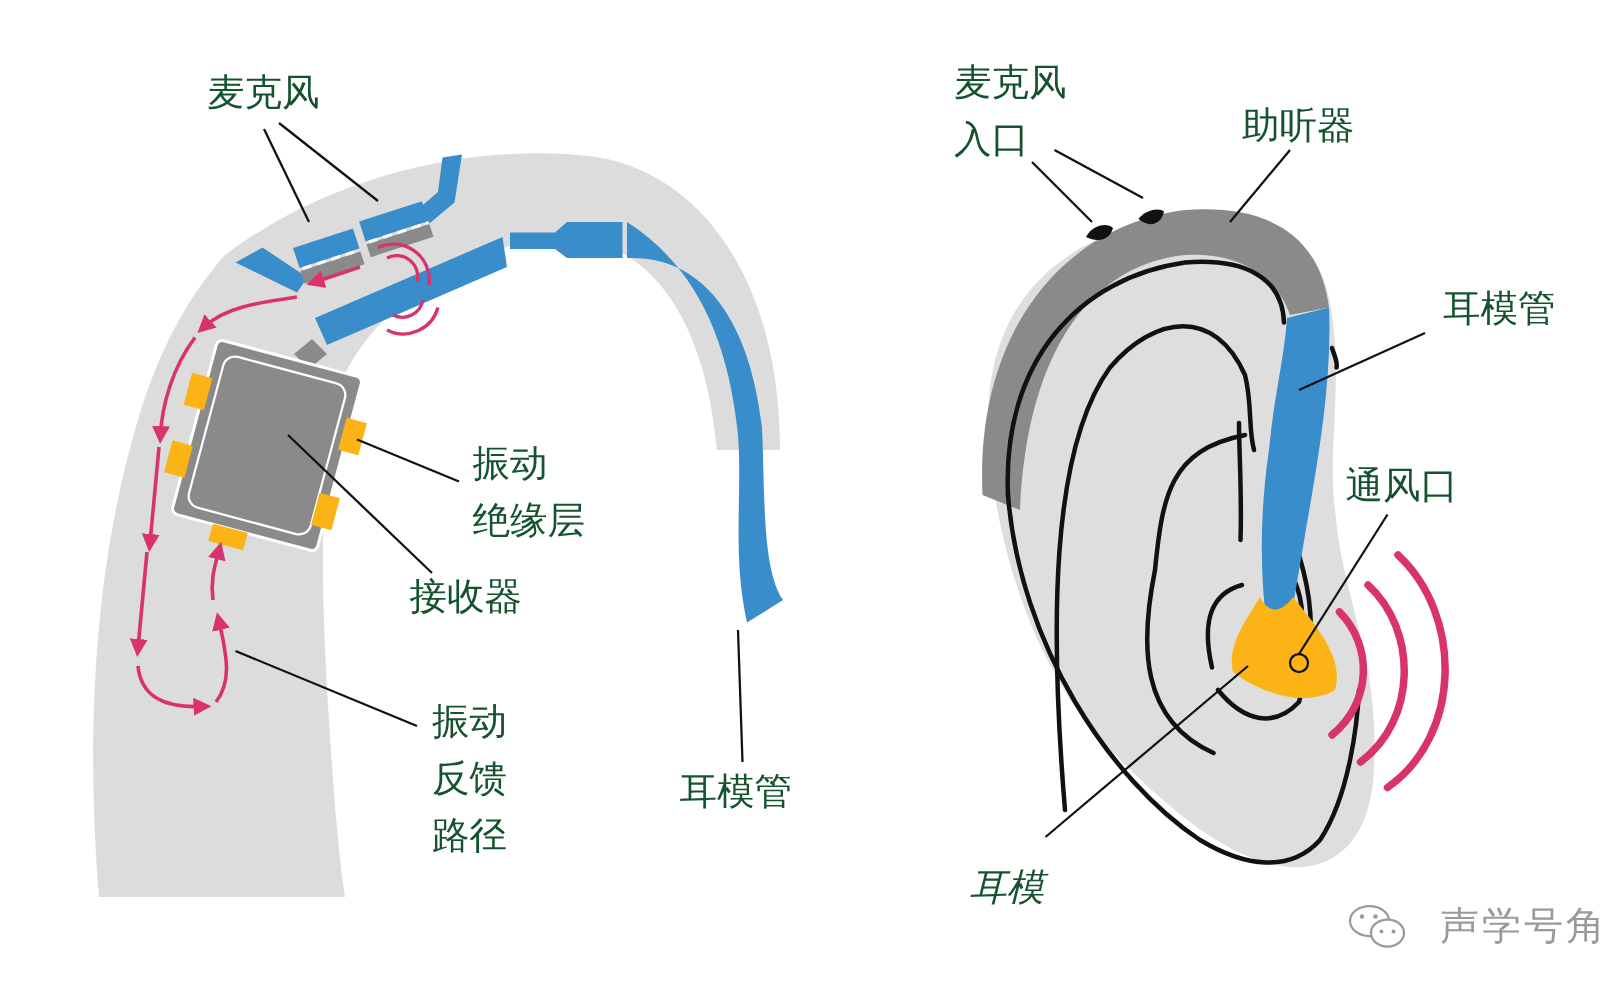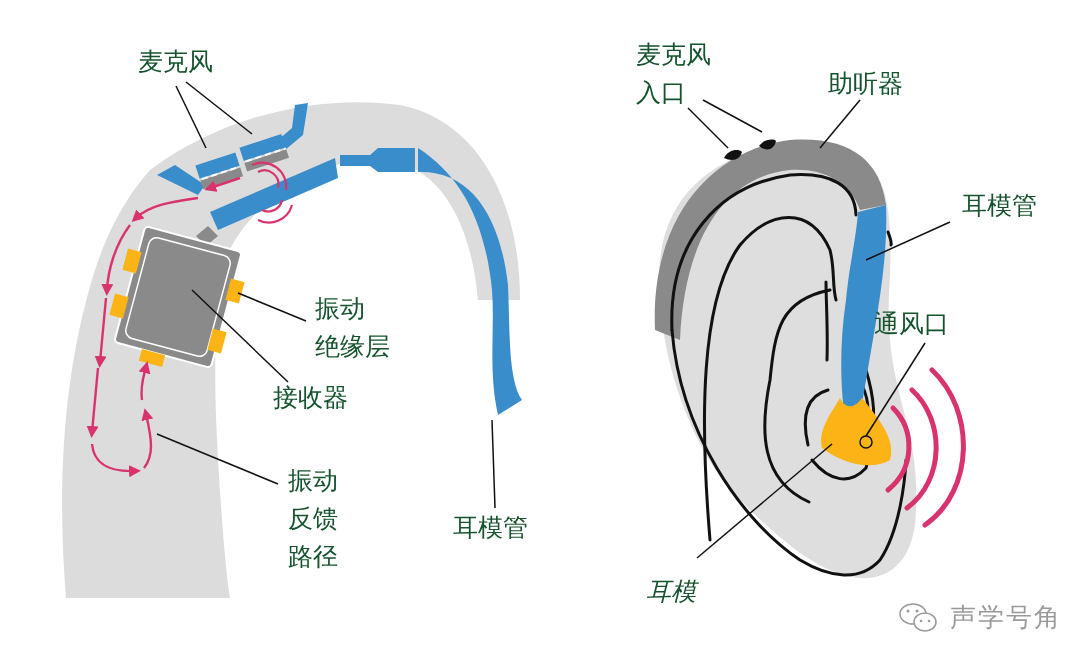--- a/index.html
+++ b/index.html
@@ -2,21 +2,21 @@
 <html><head>
 <meta charset="utf-8">
 <style>
   html, body { margin: 0; padding: 0; background: #ffffff; }
   body { width: 1080px; height: 666px; position: relative; overflow: hidden;
          font-family: "DejaVu Serif", "Liberation Serif", serif; }
   svg.diagram { position: absolute; left: 0; top: 0; }
   .lbl { position: absolute; font-size: 25px; color: #14532d; line-height: 32px; white-space: nowrap; }
   .lbl.multi { line-height: 38px; }
   .lbl span { display: block; }
-  .wm { position: absolute; left: 898px; top: 600px; display: flex; align-items: center; gap: 10px; }
+  .wm { position: absolute; left: 898px; top: 600px; display: flex; align-items: center; gap: 20px; }
   .wm-text { font-family: "DejaVu Sans", "Liberation Sans", sans-serif; font-size: 26px; color: #9a9a9a; letter-spacing: 2px; }
 </style>
 </head>
 <body>
 
 <svg class="diagram" width="1080" height="666" viewBox="0 0 1080 666">
   <defs>
     <marker id="arr" viewBox="0 0 10 10" refX="5" refY="5" markerWidth="5" markerHeight="5" orient="auto">
       <path d="M0,0 L10,5 L0,10 z" fill="#d9336f"></path>
     </marker>
@@ -142,21 +142,21 @@
   <span>路径</span>
 </div>
 <div class="lbl" style="left:453px; top:512px;">耳模管</div>
 
 <div class="lbl multi" style="left:636px; top:36px;">
   <span>麦克风</span>
   <span>入口</span>
 </div>
 <div class="lbl" style="left:828px; top:68px;">助听器</div>
 <div class="lbl" style="left:962px; top:190px;">耳模管</div>
-<div class="lbl" style="left:874px; top:308px;">通风口</div>
+<div class="lbl" style="left:897px; top:308px;">通风口</div>
 <div class="lbl" style="left:646px; top:576px;font-style:italic;">耳模</div>
 
 <div class="wm">
   <svg width="42" height="34" viewBox="0 0 42 34">
     <ellipse cx="15" cy="13" rx="13" ry="10" fill="none" stroke="#9a9a9a" stroke-width="1.5"></ellipse>
     <circle cx="10" cy="10" r="1.5" fill="#9a9a9a"></circle>
     <circle cx="19" cy="10" r="1.5" fill="#9a9a9a"></circle>
     <ellipse cx="27" cy="21" rx="11" ry="9" fill="#fff" stroke="#9a9a9a" stroke-width="1.5"></ellipse>
     <circle cx="23" cy="20" r="1.3" fill="#9a9a9a"></circle>
     <circle cx="31" cy="20" r="1.3" fill="#9a9a9a"></circle>

